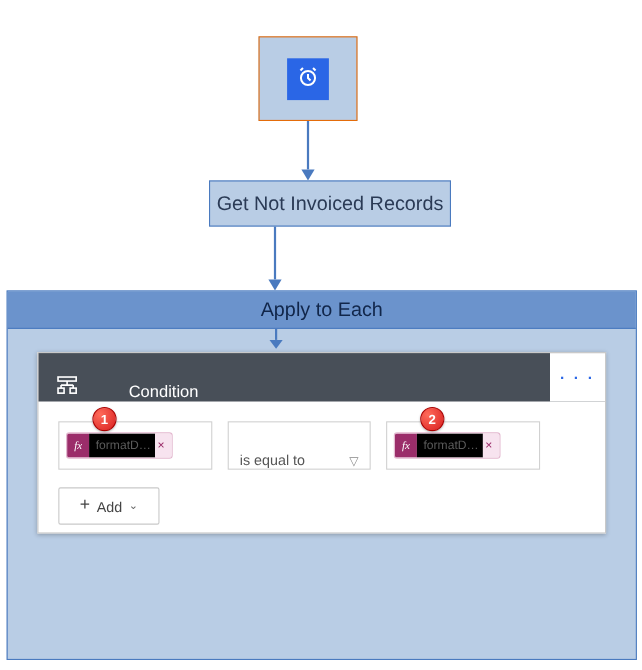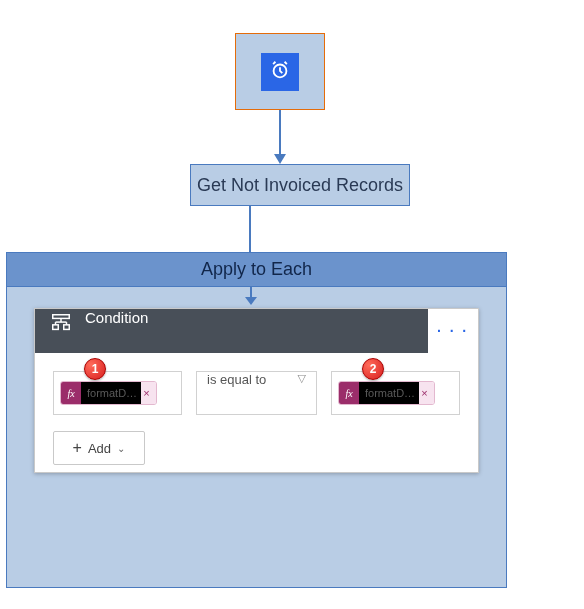--- a/index.html
+++ b/index.html
@@ -92,22 +92,22 @@
     width: 0; height: 0;
     border-left: 6px solid transparent;
     border-right: 6px solid transparent;
     border-top: 10px solid #4a7abf;
   }
 
   
   .apply-block {
     position: absolute;
     left: 6px;
-    top: 252px;
-    width: 501px;
+    top: 264px;
+    width: 573px;
     height: 336px;
     background: #b9cde5;
     border: 1px solid #4a7abf;
   }
   .apply-header {
     position: absolute;
     left: 0; right: 0; top: 0;
     height: 34px;
     background: #6b93cc;
     border-bottom: 1px solid #4a7abf;
@@ -146,24 +146,25 @@
     right: 27px;
     height: 165px;
     background: #fff;
     border: 1px solid #c9c9c9;
     box-shadow: 0 1px 4px rgba(0,0,0,0.25);
   }
   .condition-header {
     height: 44px;
     background: #484f58;
     display: flex;
-    align-items: flex-start;
+    align-items: flex-end;
     padding: 0 12px;
     color: #fff;
     font-size: 15px;
+    gap: 32px;
   }
   .condition-header .icon-slot {
     width: 28px; height: 28px;
     display: flex; align-items: center; justify-content: center;
     margin-right: 10px;
   }
   .condition-header .title { flex: 1; }
   
   .header-right-white {
     position: absolute;
@@ -231,21 +232,21 @@
     display:flex; align-items:center;
     cursor: pointer;
   }
 
   .operator-select {
     width: 130px;
     height: 44px;
     border: 1px solid #d1d1d1;
     background: #fff;
     display: flex;
-    align-items: flex-start;
+    align-items: flex-end;
     justify-content: space-between;
     padding: 0 10px;
     font-size: 13px;
     color: #555;
   }
   .operator-select .chev {
     color: #8a8a8a;
     font-size: 11px;
   }
 

